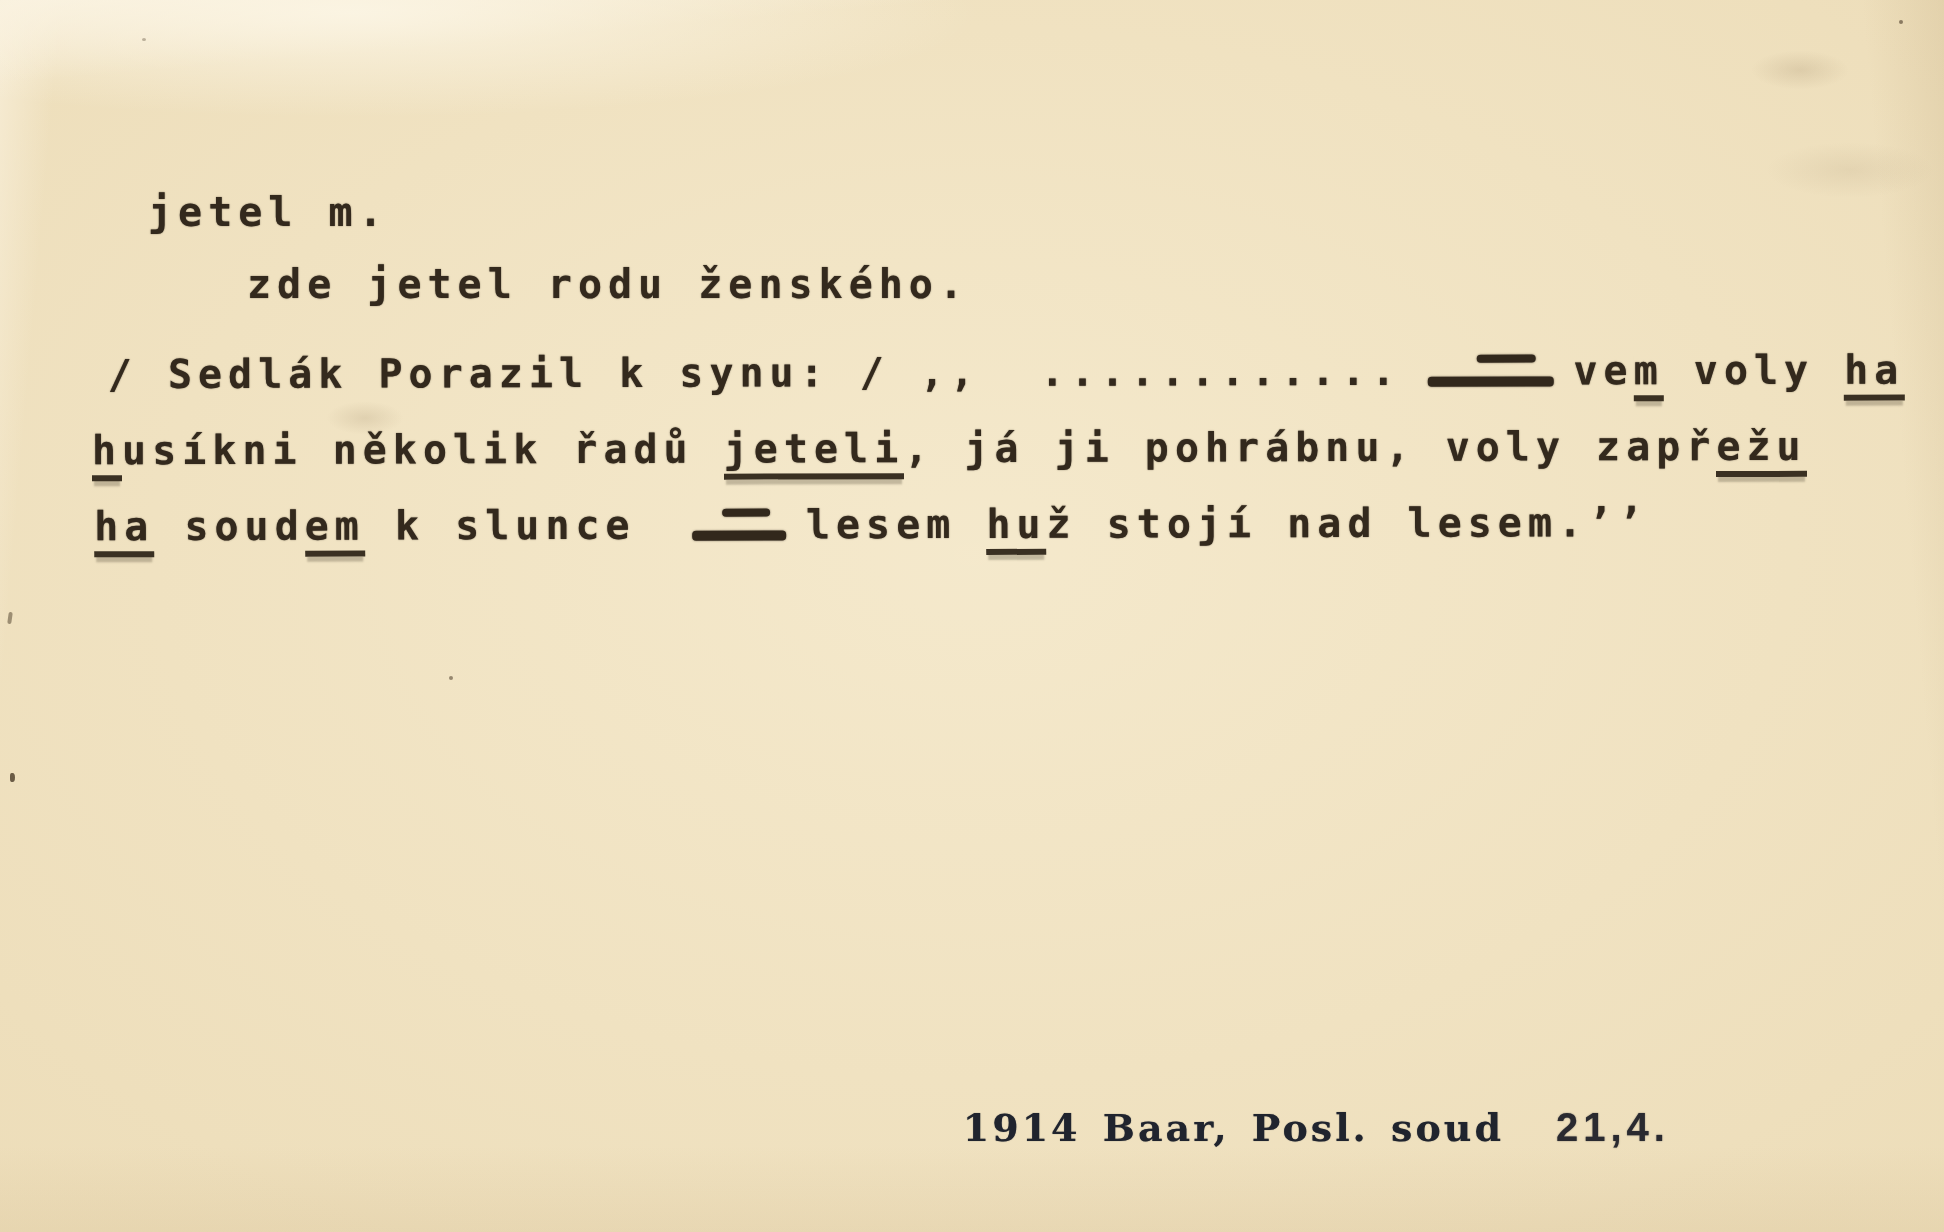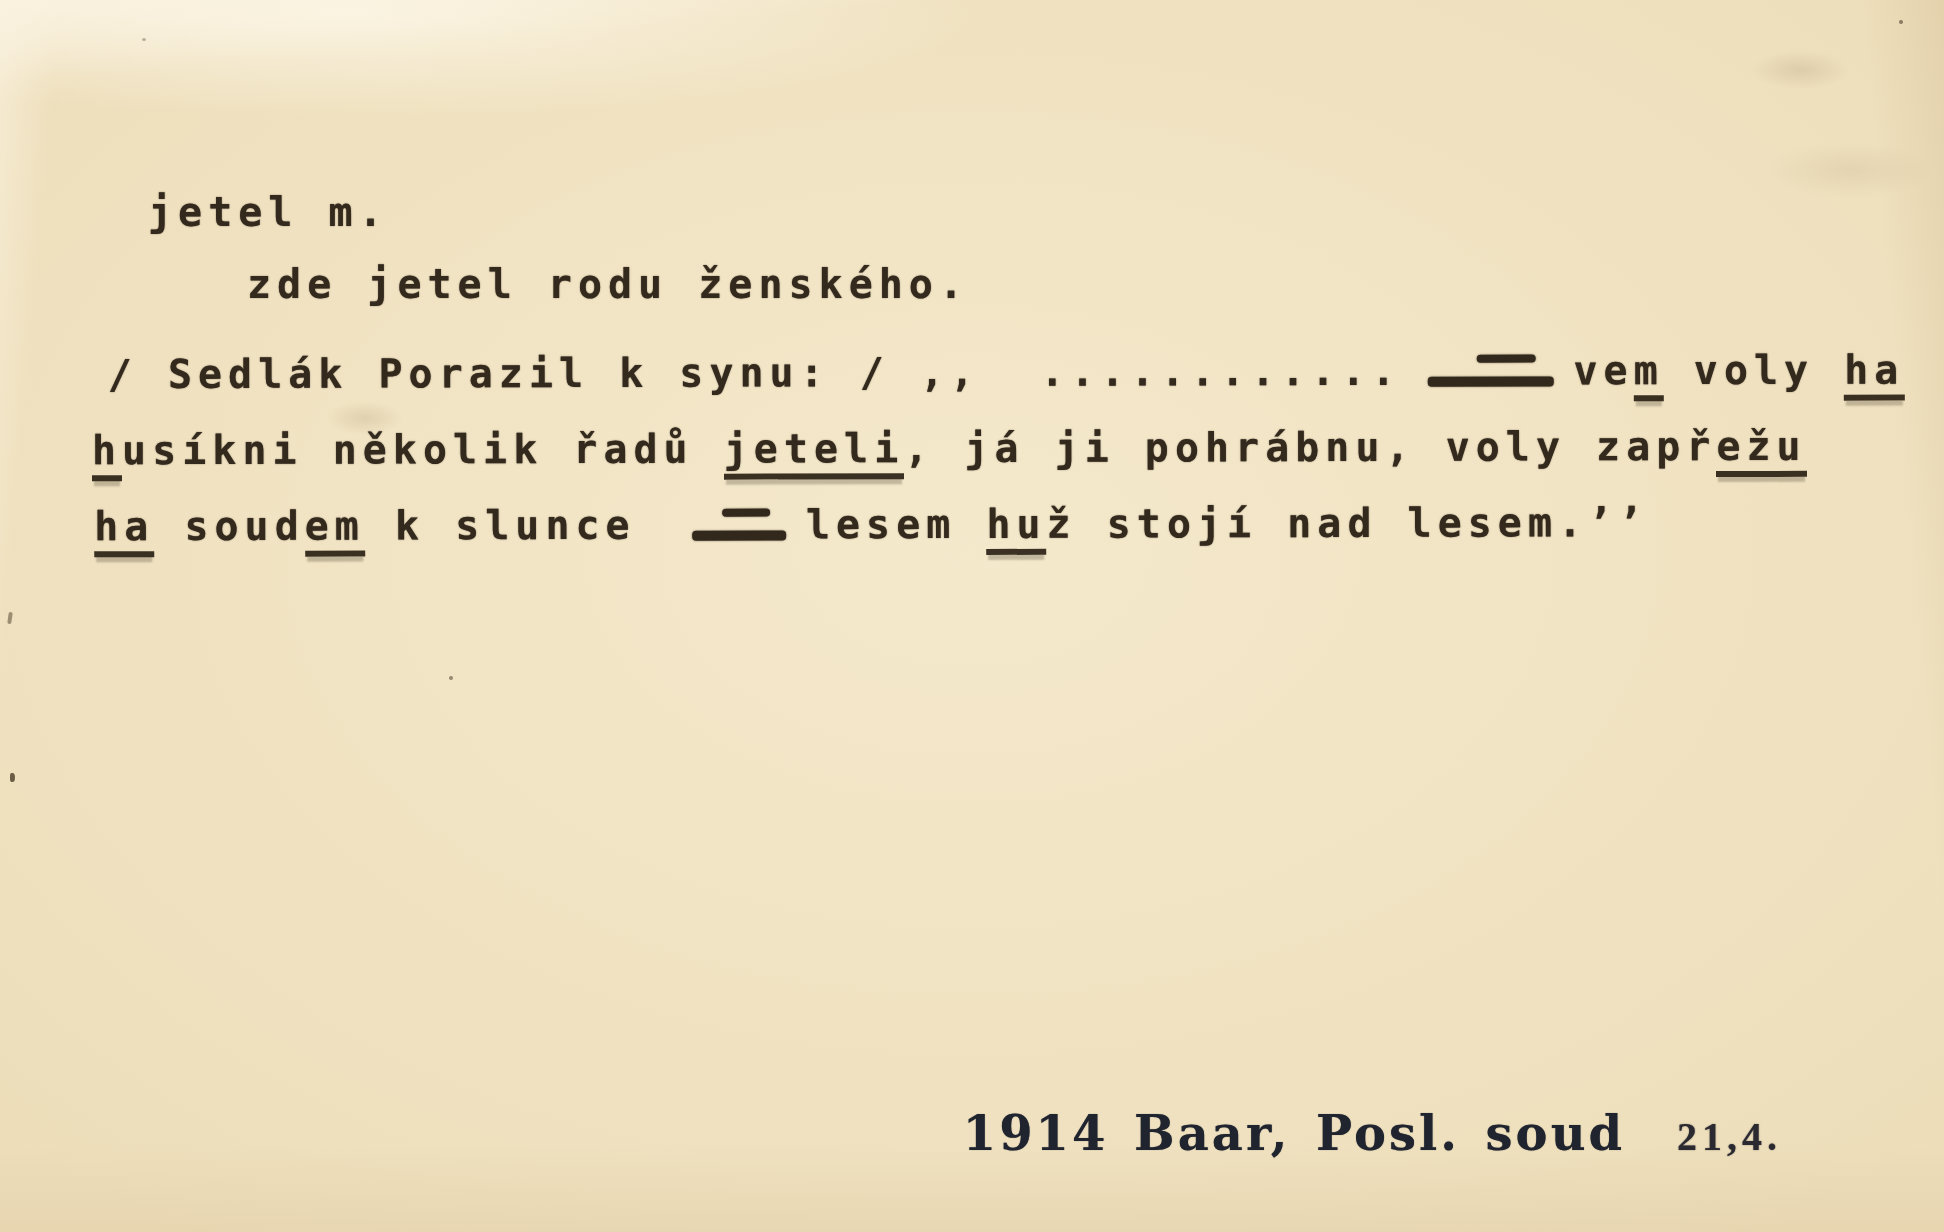--- a/index.html
+++ b/index.html
@@ -67,26 +67,26 @@
   .tw-dash .bar.bot{left:-4px;right:-10px;height:10px;top:26px;}
   .quote-line:nth-child(3) .tw-dash .bar.top{right:6px;width:60%;}
 
   
   .citation{
     position:absolute;left:905px;top:1086px;white-space:pre;
     color:#20242e;
   }
   .citation .source{
     font-family:"DejaVu Serif","Liberation Serif",serif;
-    font-weight:700;font-size:48px;letter-spacing:3px;word-spacing:6px;
+    font-weight:700;font-size:38px;letter-spacing:3px;word-spacing:6px;
     text-shadow:0 0 1px rgba(32,36,46,0.6);
   }
   .citation .gap{display:inline-block;width:52px;}
   .citation .locus{
-    font-family:Liberation Serif, serif;
+    font-family:Liberation Sans, sans-serif;
     font-weight:700;font-size:40px;letter-spacing:5px;
     color:#2a2a30;text-shadow:0 0 1.4px rgba(42,42,48,0.7);
   }
 </style>
 </head>
 <body>
 
 <div class="paper">
 
   <i class="speck s1"></i>

